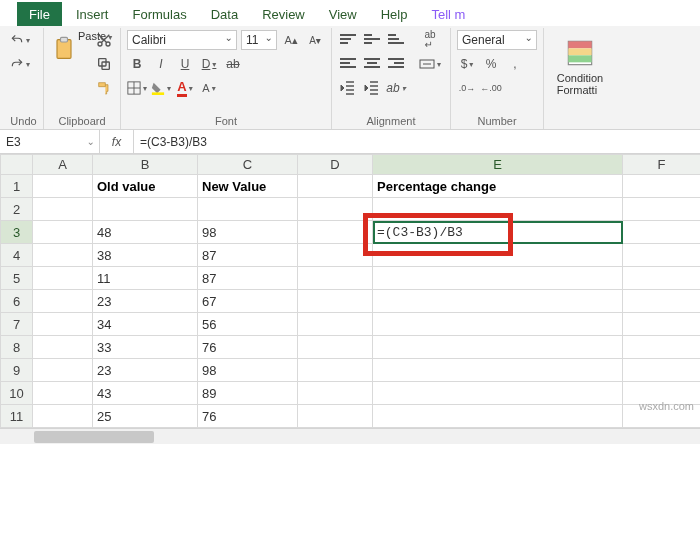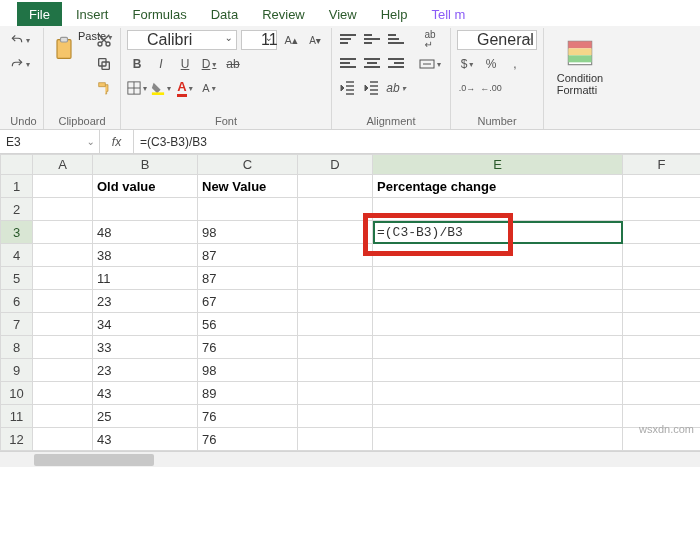--- a/index.html
+++ b/index.html
@@ -83,22 +83,22 @@
     font-size: 8px;
     color: #666;
     margin-left: 2px;
   }
   .combo {
     display: flex;
     align-items: center;
     border: 1px solid #c8c8c8;
     background: #fff;
     height: 20px;
-    font-size: 16px;
-    padding: 0 14px 0 19px;
+    font-size: 12px;
+    padding: 0 14px 0 4px;
     position: relative;
   }
   .combo::after {
     content: "⌄";
     position: absolute; right: 3px; top: 1px;
     font-size: 10px; color: #555;
   }
   .font-combo { width: 110px; }
   .size-combo { width: 36px; }
   .general-combo { width: 80px; }
@@ -567,29 +567,20 @@
     </tr>
     <tr>
       <th class="rowhdr">11</th>
       <td></td>
       <td class="num">25</td>
       <td class="num">76</td>
       <td></td>
           <td></td>
           <td></td>
     </tr>
-    <tr>
-      <th class="rowhdr">12</th>
-      <td></td>
-      <td class="num">43</td>
-      <td class="num">76</td>
-      <td></td>
-          <td></td>
-          <td></td>
-    </tr>
   </tbody>
 </table>
 
 <div class="red-callout" id="callout" style="left: 362.5px; top: 58.5px; width: 150px; height: 43px;"></div>
 
 <div class="watermark">wsxdn.com</div>
 </div>
 
 <div class="hscroll">
   <div class="thumb"></div>

